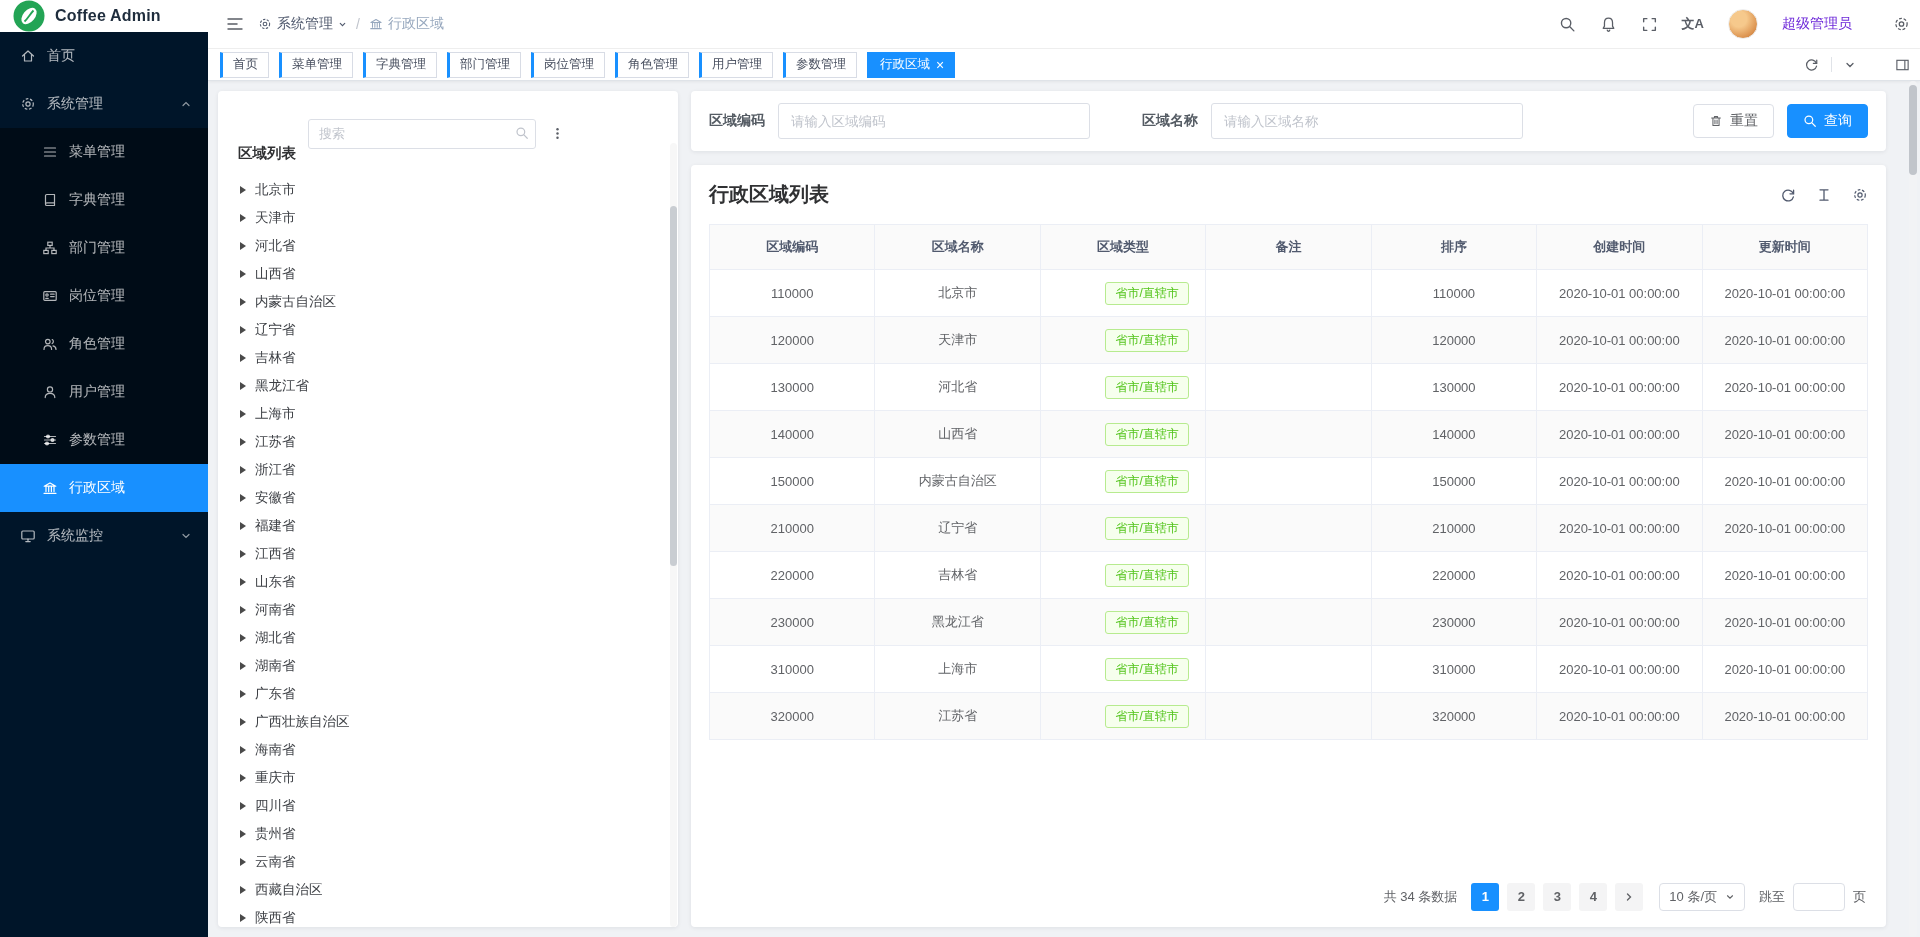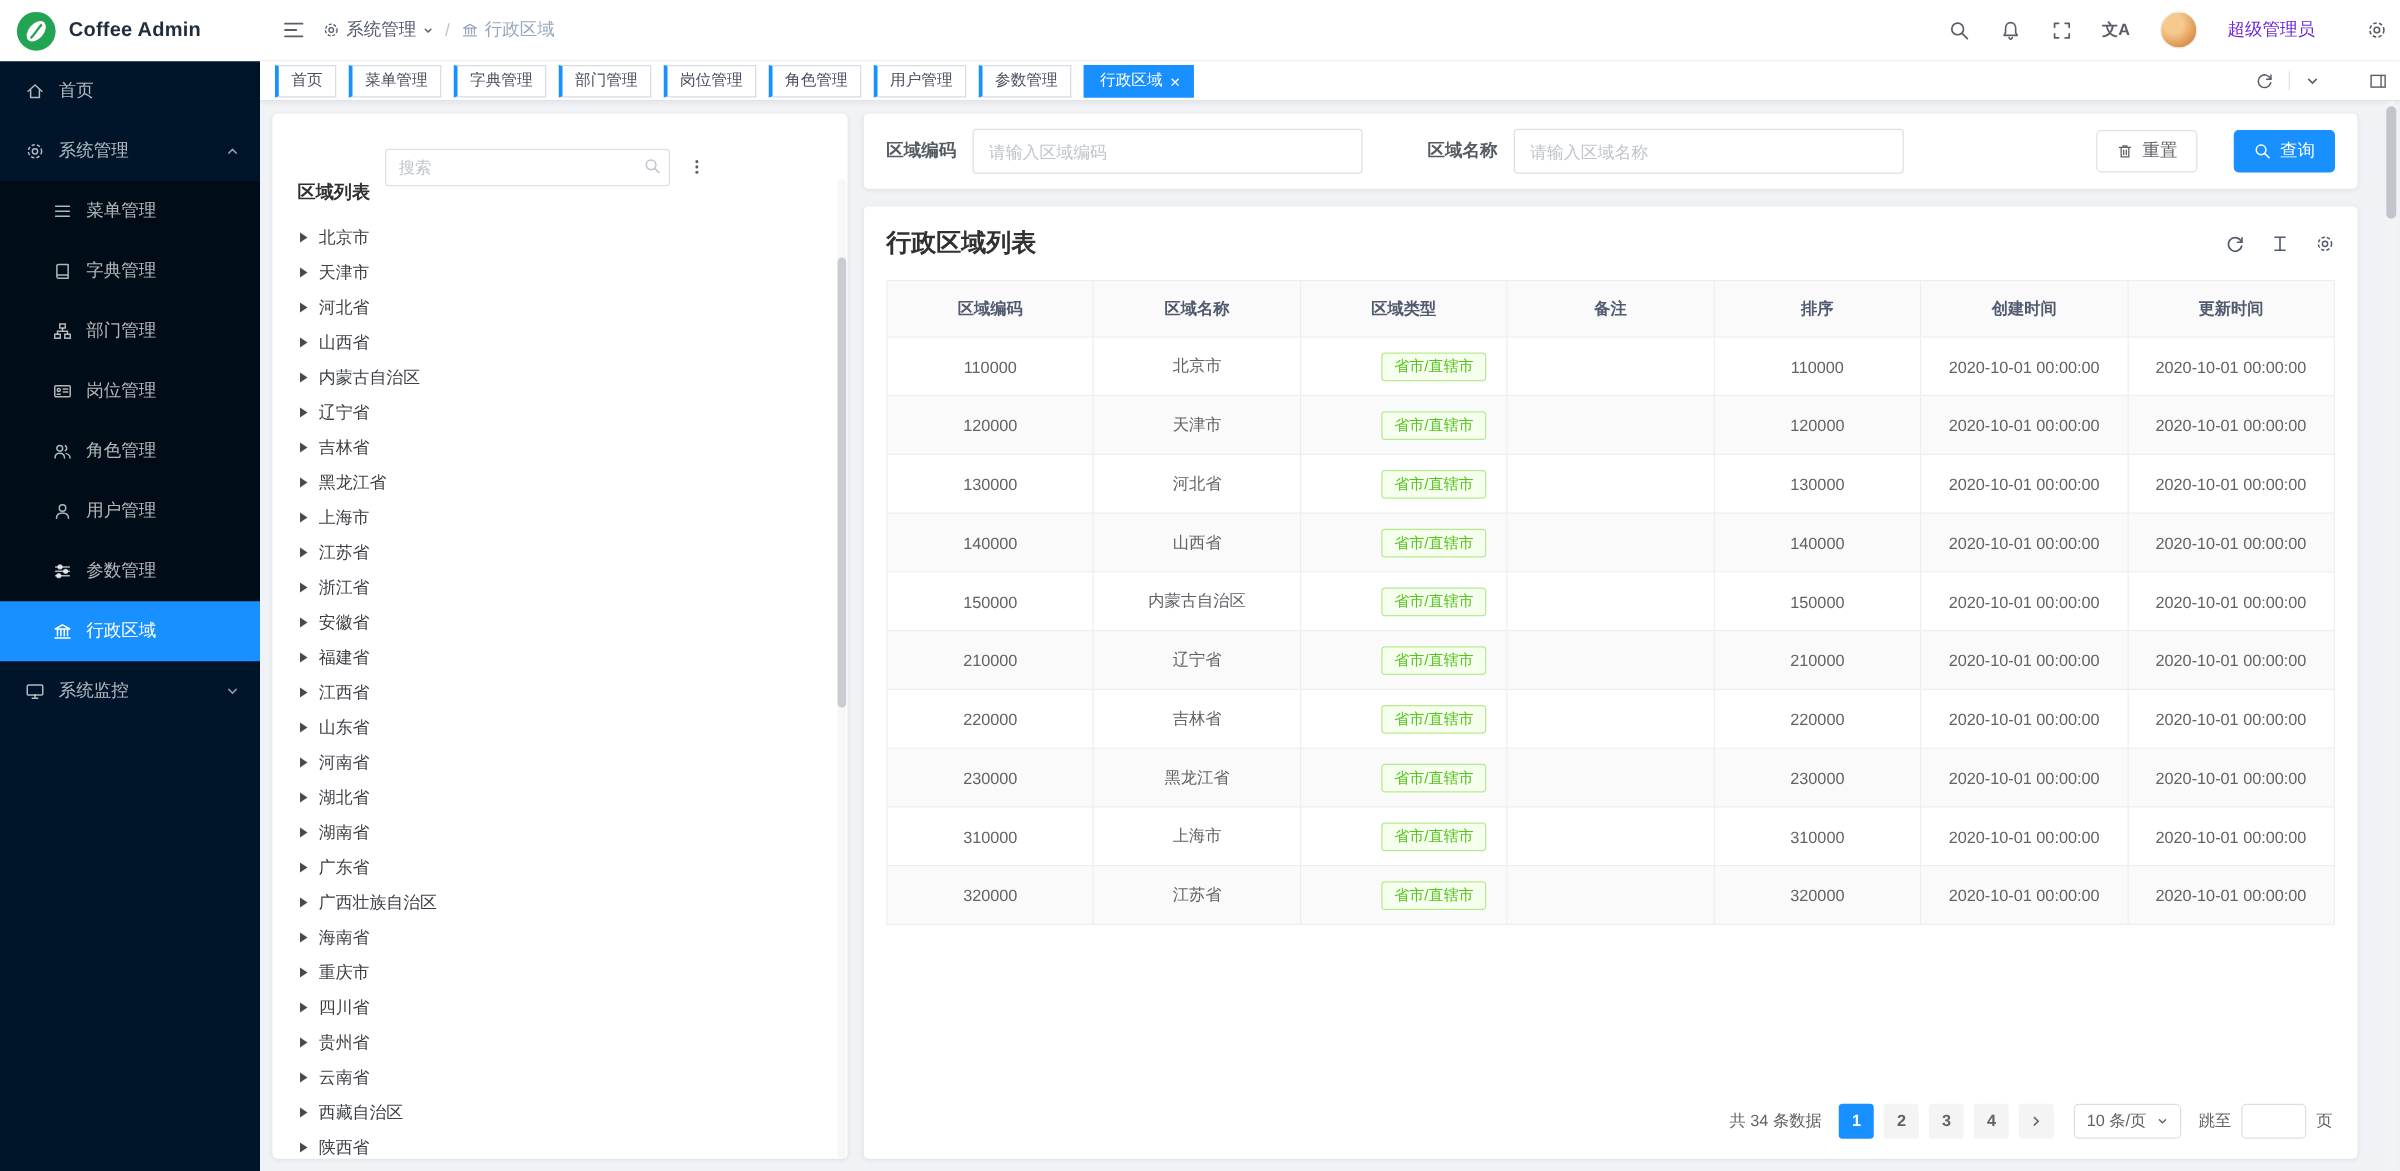--- a/index.html
+++ b/index.html
@@ -6,21 +6,21 @@
   html,body { width:1920px; height:937px; overflow:hidden; }
   body { font-family:"Liberation Sans","DejaVu Sans",sans-serif; font-size:14px; color:#333; background:#f0f2f5; }
   [data-interactable="true"] { cursor:pointer; }
   svg { display:block; }
   .ic { display:inline-flex; align-items:center; justify-content:center; }
 
   .app { display:flex; width:1920px; height:937px; }
 
   
   .sidebar { width:208px; flex-shrink:0; background:#001529; display:flex; flex-direction:column; }
-  .logo { height:49px; background:#fff; display:flex; align-items:center; gap:10px; padding:0 13px; flex-shrink:0; }
+  .logo { height:32px; background:#fff; display:flex; align-items:center; gap:10px; padding:0 13px; flex-shrink:0; }
   .logo-title { font-weight:bold; font-size:16px; color:#1f2d3d; letter-spacing:.2px; }
   .menu { flex:1; overflow:hidden; color:rgba(255,255,255,.70); font-size:14px; }
   .menu-item { height:48px; display:flex; align-items:center; gap:11px; padding-left:20px; }
   .menu-item .chev { margin-left:auto; margin-right:16px; opacity:.8; }
   .submenu { background:#000c17; }
   .submenu .menu-item { padding-left:42px; }
   .submenu .menu-item.active { background:var(--accent); color:#fff; }
 
   
   .main { flex:1; display:flex; flex-direction:column; min-width:0; }
@@ -68,21 +68,21 @@
   .tree-scrollbar .thumb { position:absolute; top:8%; height:46%; width:7px; background:#c9cdd2; border-radius:4px; }
 
   
   .work { flex:1; display:flex; flex-direction:column; gap:14px; min-width:0; }
 
   .filter-card { background:#fff; border-radius:4px; box-shadow:0 1px 4px rgba(0,21,41,.08); display:flex; align-items:center; padding:12px 18px; gap:52px; flex-shrink:0; }
   .f-group { display:flex; align-items:center; gap:13px; }
   .f-group label { font-weight:bold; font-size:14px; color:#555c64; white-space:nowrap; }
   .f-group input { width:312px; height:36px; border:1px solid #dcdfe6; border-radius:3px; padding:0 12px; font-size:13.5px; font-family:inherit; outline:none; color:#333; }
   .f-group input::placeholder { color:#c0c4cc; }
-  .f-actions { margin-left:auto; display:flex; align-items:center; gap:29px; }
+  .f-actions { margin-left:auto; display:flex; align-items:center; gap:13px; }
   .btn { height:34px; display:inline-flex; align-items:center; gap:7px; padding:0 15px; border-radius:4px; font-size:14px; font-family:inherit; border:1px solid #dcdfe6; background:#fff; color:#606266; }
   .btn.primary { background:var(--accent); border-color:var(--accent); color:#fff; }
 
   .table-card { flex:1; background:#fff; border-radius:4px; box-shadow:0 1px 4px rgba(0,21,41,.08); padding:16px 18px; position:relative; min-height:0; }
   .table-head { display:flex; align-items:center; justify-content:space-between; margin-bottom:16px; }
   .table-title { font-weight:bold; font-size:20px; color:#303133; }
   .table-tools { display:flex; align-items:center; gap:20px; color:#515a6e; }
   table.grid { width:100%; border-collapse:collapse; table-layout:fixed; }
   .grid th, .grid td { border:1px solid #ebeef5; text-align:center; font-size:13px; color:#606266; overflow:hidden; white-space:nowrap; }
   .grid th { height:45px; background:#fafafa; color:#515a6e; font-weight:bold; }

